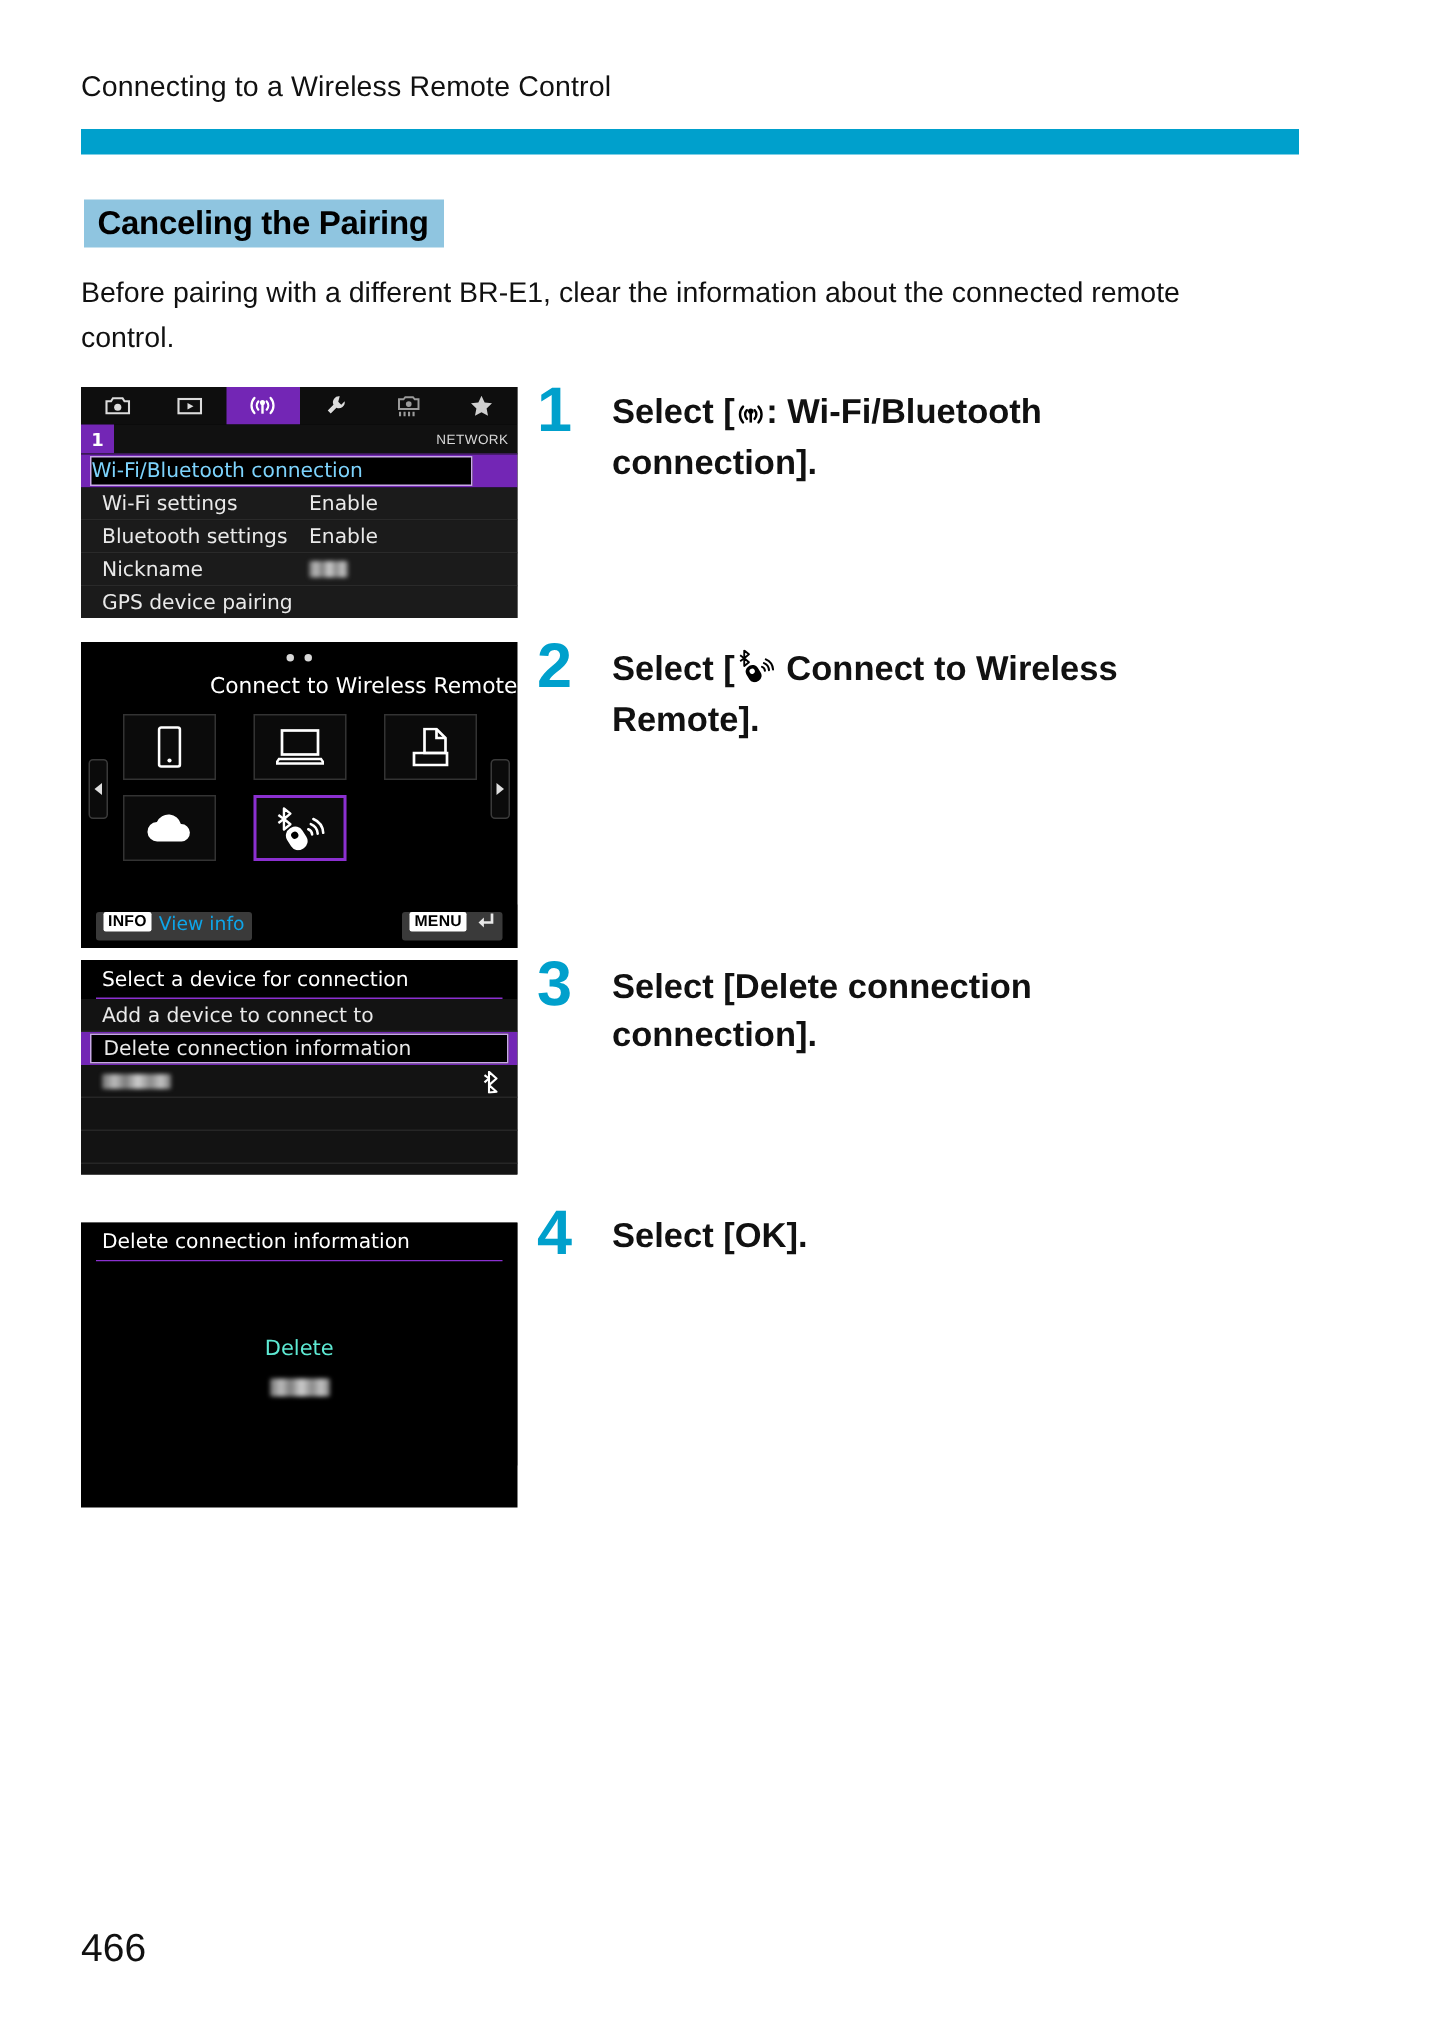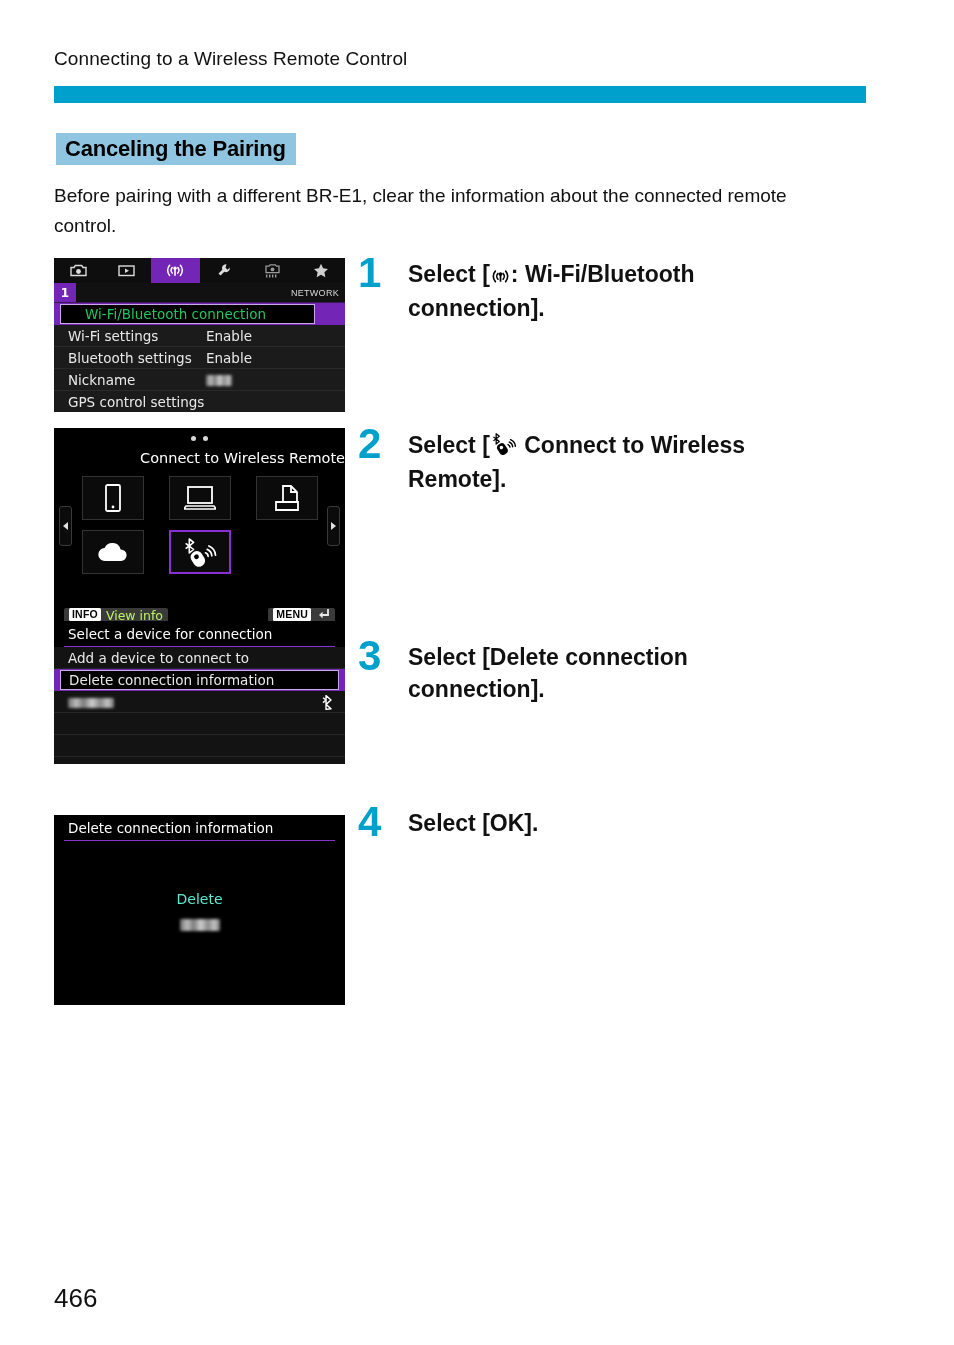--- a/index.html
+++ b/index.html
@@ -67,21 +67,21 @@
   .shot {
     position: absolute;
     left: 54px;
     background: #000;
     overflow: hidden;
     font-family: "DejaVu Sans", sans-serif;
     color: #ffffff;
   }
   #shot1 { top: 258px;  width: 291px; height: 154px; }
   #shot2 { top: 428px;  width: 291px; height: 204px; }
-  #shot3 { top: 621px;  width: 291px; height: 143px; }
+  #shot3 { top: 640px;  width: 291px; height: 143px; }
   #shot4 { top: 815px;  width: 291px; height: 190px; }
 
   
   .tabbar {
     position: relative;
     height: 25px;
     background: #0e0e0e;
     display: flex;
   }
   .tabbar .tab {
@@ -139,21 +139,21 @@
     left: 6px;
     right: 30px;
     top: 1px;
     bottom: 1px;
     background: #000;
     border: 1px solid #c9a8e8;
     display: flex;
     align-items: center;
   }
   .mrow .label { padding-left: 14px; color: #e9e9e9; }
-  .mrow.sel .inner .label { padding-left: 24px; color: #22c55e; }
+  .mrow.sel .inner .label { padding-left: 0; color: #7dd3fc; }
   .mrow .value {
     position: absolute;
     left: 152px;
     color: #e9e9e9;
   }
   .blurred {
     display: inline-block;
     width: 26px;
     height: 11px;
     background: linear-gradient(90deg,#6e6e6e 0%,#bdbdbd 18%,#7a7a7a 34%,#cfcfcf 52%,#888 70%,#c4c4c4 86%,#777 100%);
@@ -241,21 +241,21 @@
     background: #ffffff;
     color: #000000;
     font-size: 10.5px;
     font-weight: bold;
     padding: 1px 3px;
     border-radius: 1.5px;
     line-height: 1.05;
     letter-spacing: 0.2px;
     font-family: "Liberation Sans", sans-serif;
   }
-  .guide-txt { font-size: 12.5px; color: #bef264; }
+  .guide-txt { font-size: 12.5px; color: #0ea5e9; }
 
   
   .dlg-title {
     position: relative;
     height: 26px;
     display: flex;
     align-items: center;
     padding-left: 14px;
     font-size: 13.5px;
     color: #ffffff;
@@ -445,21 +445,21 @@
     </div>
     <div class="mrow">
       <span class="label">Bluetooth settings</span>
       <span class="value">Enable</span>
     </div>
     <div class="mrow">
       <span class="label">Nickname</span>
       <span class="value"><span class="blurred"></span></span>
     </div>
     <div class="mrow">
-      <span class="label">GPS control settings</span>
+      <span class="label">GPS device pairing</span>
     </div>
   </div>
 </div>
 
 <div class="shot" id="shot2">
   <div class="dots">
       <i></i>
       <i></i>
     </div>
   <div class="shot2-title">Connect to Wireless Remote</div>

